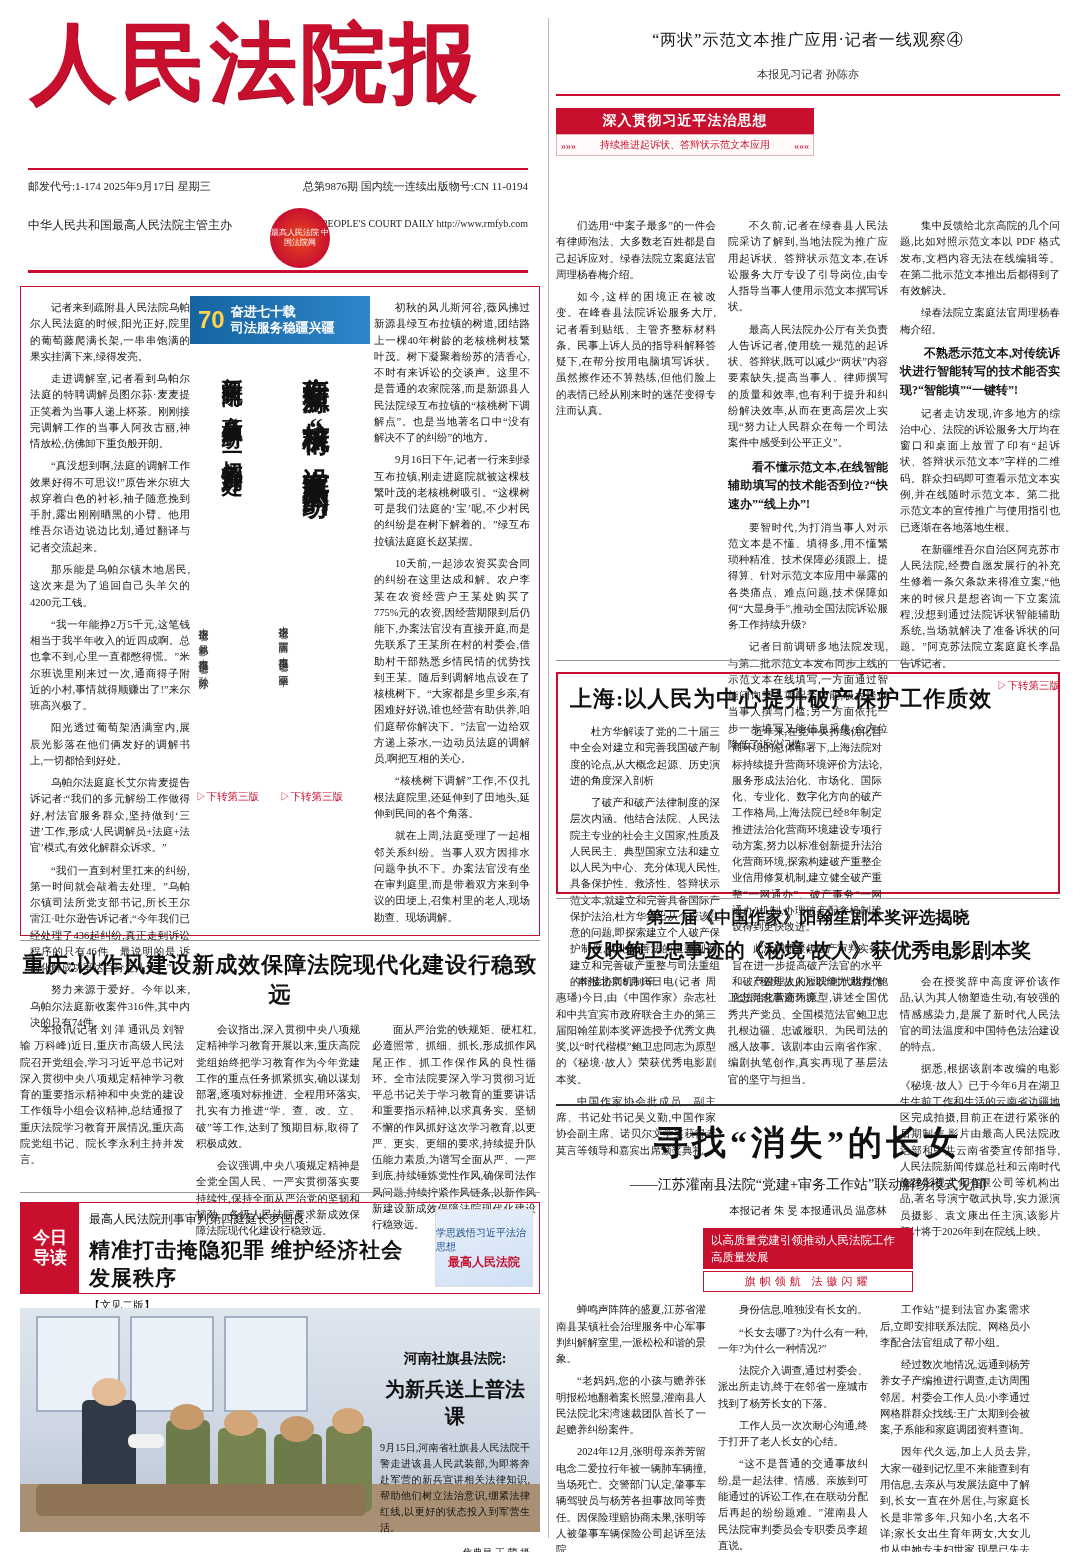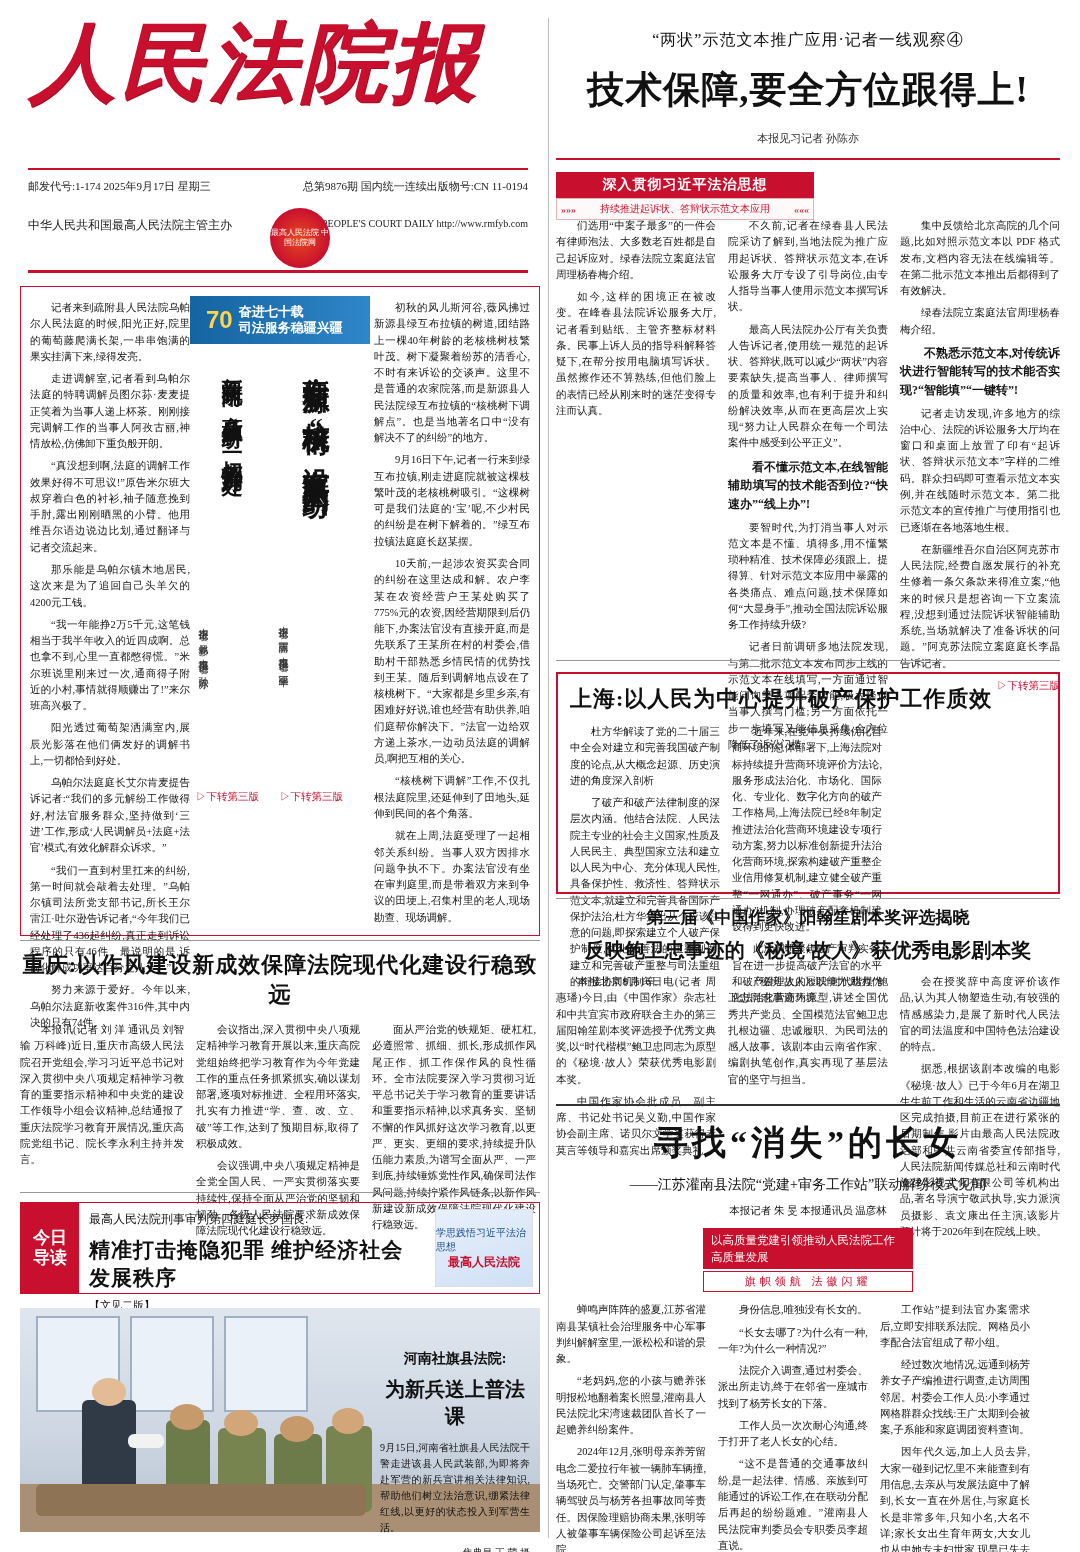--- a/index.html
+++ b/index.html
@@ -3,21 +3,21 @@
 <meta charset="utf-8">
 <style>
   html,body{margin:0;padding:0;}
   body{width:1080px;height:1552px;background:#ffffff;font-family:"Liberation Serif",serif;color:#111;position:relative;overflow:hidden;}
   .page{position:relative;width:1080px;height:1552px;}
 
   
   .masthead{position:absolute;left:20px;top:18px;width:520px;height:250px;}
   .logo{font-family:"Liberation Serif",serif;font-weight:700;font-size:86px;letter-spacing:4px;color:#c8102e;line-height:1.05;padding-left:10px;
         text-shadow:1px 1px 0 #a50d24;}
-  .logo-wrap{position:relative;height:140px;font-style:italic;}
+  .logo-wrap{position:relative;height:140px;}
   .mast-rule{position:absolute;left:8px;top:150px;width:500px;height:2px;background:#c8102e;}
   .mast-meta{position:absolute;left:8px;top:160px;width:500px;font-size:11px;color:#222;line-height:1.6;}
   .mast-meta .row1{display:flex;justify-content:space-between;}
   .mast-meta .row2{display:flex;justify-content:space-between;margin-top:20px;font-size:12px;}
   .mast-seal{position:absolute;left:250px;top:190px;width:60px;height:60px;border-radius:50%;
              background:radial-gradient(circle at 50% 50%,#e8491f 0%,#c8102e 70%);color:#fff;
              font-size:8px;display:flex;align-items:center;justify-content:center;text-align:center;line-height:1.2;}
   .mast-rule2{position:absolute;left:8px;top:252px;width:500px;height:3px;background:#c8102e;}
 
   
@@ -33,21 +33,21 @@
 
   .cols3{position:absolute;left:556px;top:150px;width:504px;display:flex;gap:12px;}
   .col{width:160px;font-size:10.5px;line-height:1.55;text-align:justify;color:#151515;}
   .col p{margin:0 0 6px 0;text-indent:2em;}
   .sub-h{font-weight:700;font-size:12px;text-indent:0;margin:6px 0 4px;}
   .more{color:#c8102e;text-align:right;font-size:10.5px;}
 
   
   .leftblock{position:absolute;left:20px;top:286px;width:520px;height:650px;border:1px solid #c8102e;box-sizing:border-box;}
   .banner{position:absolute;left:190px;top:296px;width:180px;height:48px;background:linear-gradient(90deg,#1464a0,#2f86c9);color:#fff;
-          display:flex;align-items:center;gap:6px;padding:0 16px;box-sizing:border-box;}
+          display:flex;align-items:center;gap:6px;padding:0 8px;box-sizing:border-box;}
   .banner .num{font-size:24px;font-weight:700;color:#ffd34d;font-family:"Liberation Sans",sans-serif;}
   .banner .txt{font-size:13px;line-height:1.25;font-weight:700;}
 
   .vt{writing-mode:vertical-rl;text-orientation:upright;}
   .vtitle{font-size:27px;font-weight:700;letter-spacing:3px;line-height:1.15;}
   .vtitle.small{font-size:21px;}
   .vbyline{font-size:10px;letter-spacing:1px;color:#333;}
   .vcol-text{font-size:10.5px;line-height:1.55;text-align:justify;color:#151515;}
   .vcol-text p{margin:0 0 6px 0;text-indent:2em;}
 
@@ -126,21 +126,20 @@
         <span>中华人民共和国最高人民法院主管主办</span>
         <span style="font-size:10px">PEOPLE'S COURT DAILY   http://www.rmfyb.com</span>
       </div>
     </div>
     <div class="mast-seal">最高人民法院 中国法院网</div>
     <div class="mast-rule2"></div>
   </div>
 
   <div class="lead">
     <div class="lead-kicker">“两状”示范文本推广应用·记者一线观察④</div>
-    <div class="lead-title">技术保障,要全方位跟得上!</div>
     <div class="lead-by">本报见习记者  孙陈亦</div>
     <div class="hr-red" style="margin-top:12px"></div>
     <div class="redbar">深入贯彻习近平法治思想</div>
     <div class="redbar-sub">
       <span>»»»</span>
       <span>持续推进起诉状、答辩状示范文本应用</span>
       <span>«««</span>
     </div>
   </div>
 

